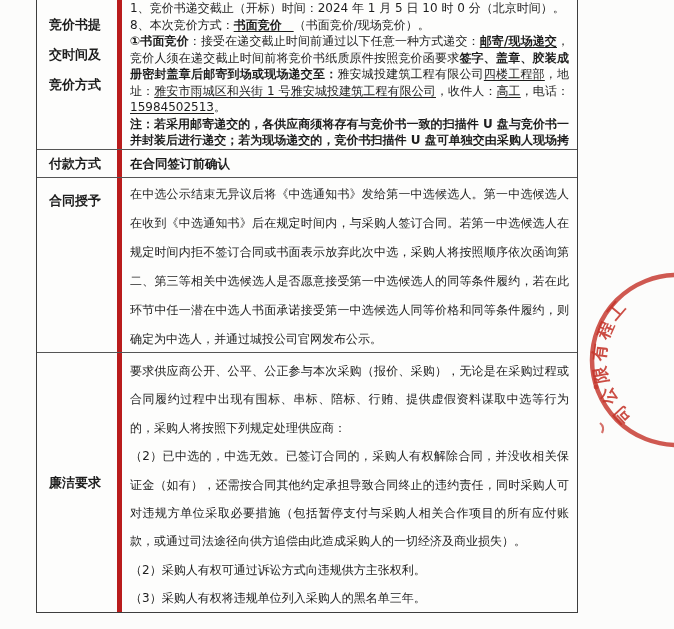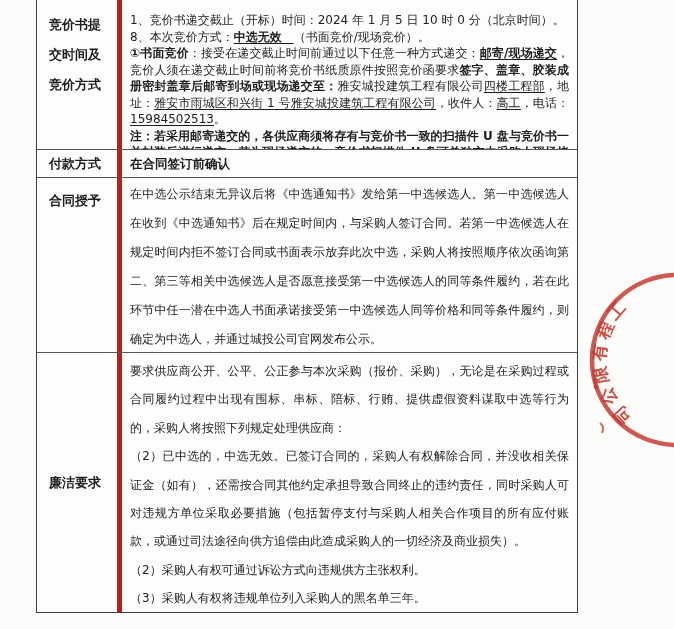--- a/index.html
+++ b/index.html
@@ -39,21 +39,21 @@
     overflow:hidden;
   }
   .r1 .label-cell{justify-content:flex-start;padding-top:10px;line-height:30px;}
   .r2 .label-cell{justify-content:center;line-height:16px;}
   .r3 .label-cell{justify-content:flex-start;padding-top:13px;line-height:20px;}
   .r4 .label-cell{justify-content:center;line-height:18px;}
   .content-cell{
     flex:1;box-sizing:border-box;
     padding:0 8px;overflow:hidden;
   }
-  .r1 .content-cell{font-size:12px;line-height:16.5px;padding-top:12px;}
+  .r1 .content-cell{font-size:12px;line-height:16.5px;padding-top:0;}
   .r2 .content-cell{font-size:12.5px;line-height:27px;font-weight:bold;}
   .r3 .content-cell{font-size:12px;line-height:28.9px;padding-top:2px;}
   .r4 .content-cell{font-size:12px;line-height:28.4px;padding-top:4px;}
   .para{text-align:justify;}
   .run{}
   .b{font-weight:bold;}
   .u{text-decoration:underline;text-underline-offset:2px;text-decoration-thickness:1px;}
   
   .stamp{
     position:absolute;left:570px;top:260px;width:104px;height:200px;
@@ -64,21 +64,21 @@
 <body>
 
 <div class="page">
 
   <div class="doc-table">
 
     <div class="row r1">
       <div class="label-cell">竞价书提交时间及竞价方式</div>
       <div class="content-cell">
           <div class="para"><span class="run">1、竞价书递交截止（开标）时间：2024 年 1 月 5 日 10 时 0 分（北京时间）。</span></div>
-          <div class="para"><span class="run">8、本次竞价方式：</span><span class="run b u">中选无效　</span><span class="run">（书面竞价/现场竞价）。</span></div>
+          <div class="para"><span class="run">8、本次竞价方式：</span><span class="run b u">书面竞价　</span><span class="run">（书面竞价/现场竞价）。</span></div>
           <div class="para"><span class="run b">①书面竞价</span><span class="run">：接受在递交截止时间前通过以下任意一种方式递交：</span><span class="run b u">邮寄/现场递交</span><span class="run">，竞价人须在递交截止时间前将竞价书纸质原件按照竞价函要求</span><span class="run b">签字、盖章、胶装成册密封盖章后邮寄到场或现场递交至：</span><span class="run">雅安城投建筑工程有限公司</span><span class="run u">四楼工程部</span><span class="run">，地址：</span><span class="run u">雅安市雨城区和兴街 1 号雅安城投建筑工程有限公司</span><span class="run">，收件人：</span><span class="run u">高工</span><span class="run">，电话：</span><span class="run u">15984502513</span><span class="run">。</span></div>
           <div class="para"><span class="run b">注：若采用邮寄递交的，各供应商须将存有与竞价书一致的扫描件 U 盘与竞价书一并封装后进行递交；若为现场递交的，竞价书扫描件 U 盘可单独交由采购人现场拷贝后予以归还。</span></div>
         </div>
     </div>
 
     <div class="row r2">
       <div class="label-cell">付款方式</div>
       <div class="content-cell">
           <div class="para"><span class="run b">在合同签订前确认</span></div>
         </div>

